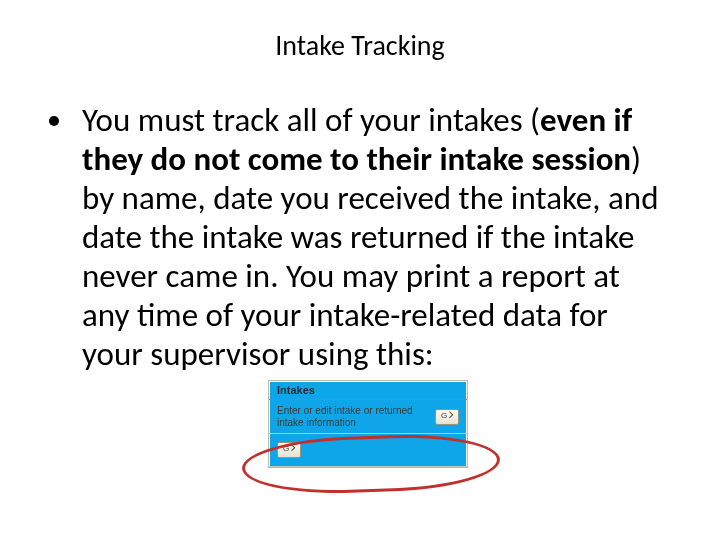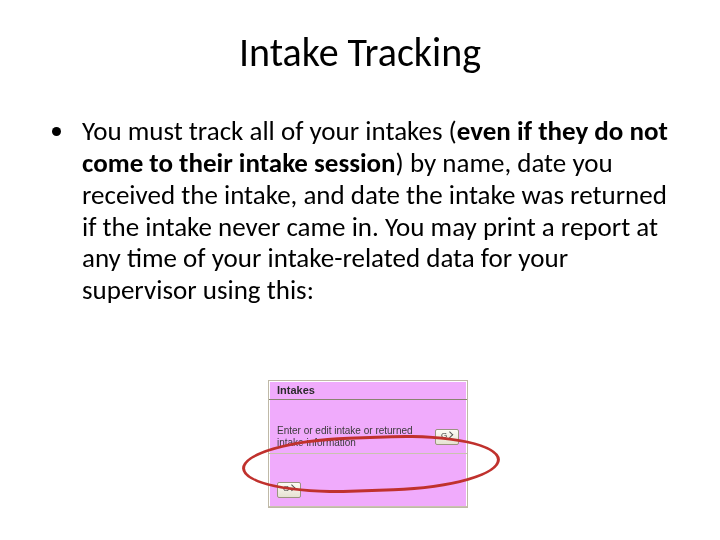--- a/index.html
+++ b/index.html
@@ -17,62 +17,61 @@
     width: 720px;
     height: 540px;
     position: relative;
     box-sizing: border-box;
   }
   h1.title {
     margin: 0;
     padding: 28px 40px 0 40px;
     text-align: center;
     font-weight: 400;
-    font-size: 40px;
+    font-size: 28px;
     letter-spacing: 0px;
   }
   ul.body {
     margin: 38px 50px 0 50px;
     padding: 0 0 0 26px;
     list-style: disc;
-    font-size: 27px;
+    font-size: 33px;
     line-height: 1.18;
   }
   ul.body li {
     padding-left: 6px;
   }
   .bold { font-weight: 700; }
 
   
   .panel {
     position: absolute;
     left: 268px;
     top: 380px;
     width: 198px;
     font-family: Tahoma, Arial, sans-serif;
     font-size: 10px;
-    background: #f0abfc;
+    background: #0ea5e9;
     border: 1px solid #bfb9a7;
     box-shadow: 0 0 0 1px #fff inset;
   }
   .panel-header {
     border-bottom: 1px solid #8a8370;
     padding: 3px 8px 3px 8px;
     font-weight: 700;
     font-size: 11px;
     color: #2b2b2b;
   }
   .panel-row {
     border-bottom: 1px solid #c9c3af;
     padding: 5px 8px 5px 8px;
     display: flex;
     align-items: center;
     gap: 6px;
     min-height: 22px;
-    margin-top: 20px;
   }
   .panel-row .label {
     flex: 1 1 auto;
     color: #3a3a3a;
     line-height: 1.15;
   }
   .go-btn {
     flex: 0 0 auto;
     width: 22px;
     height: 14px;

